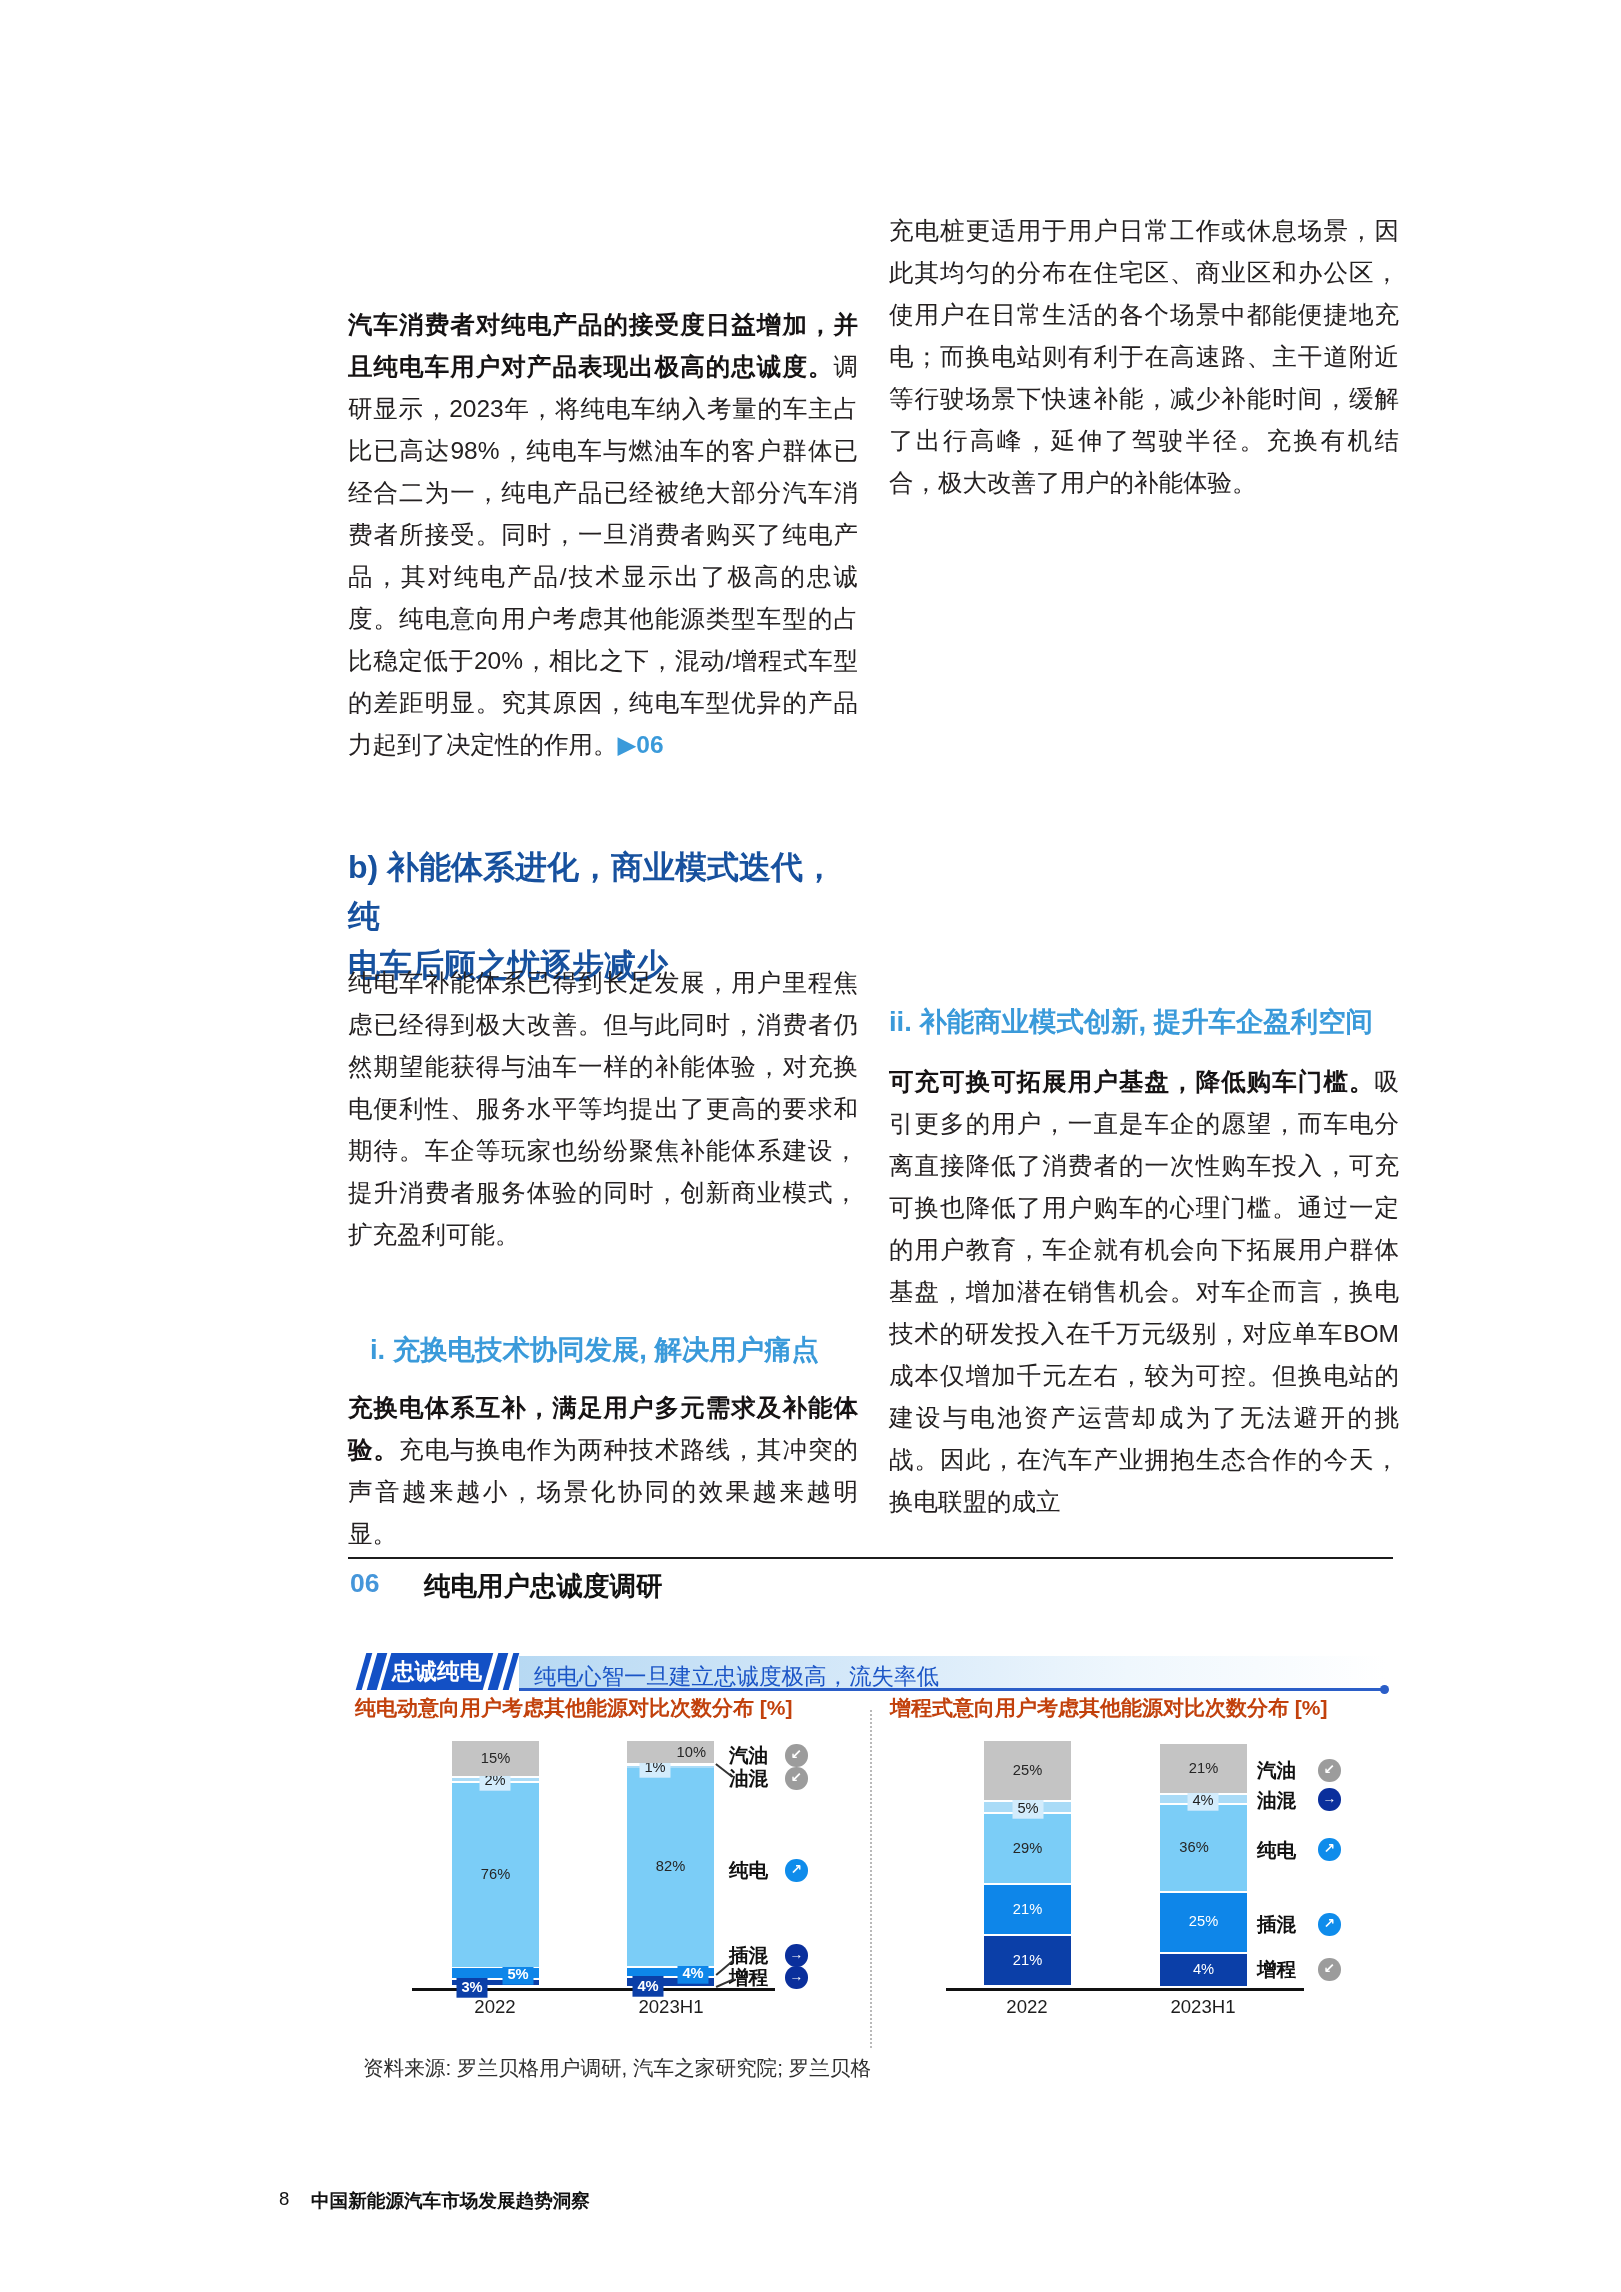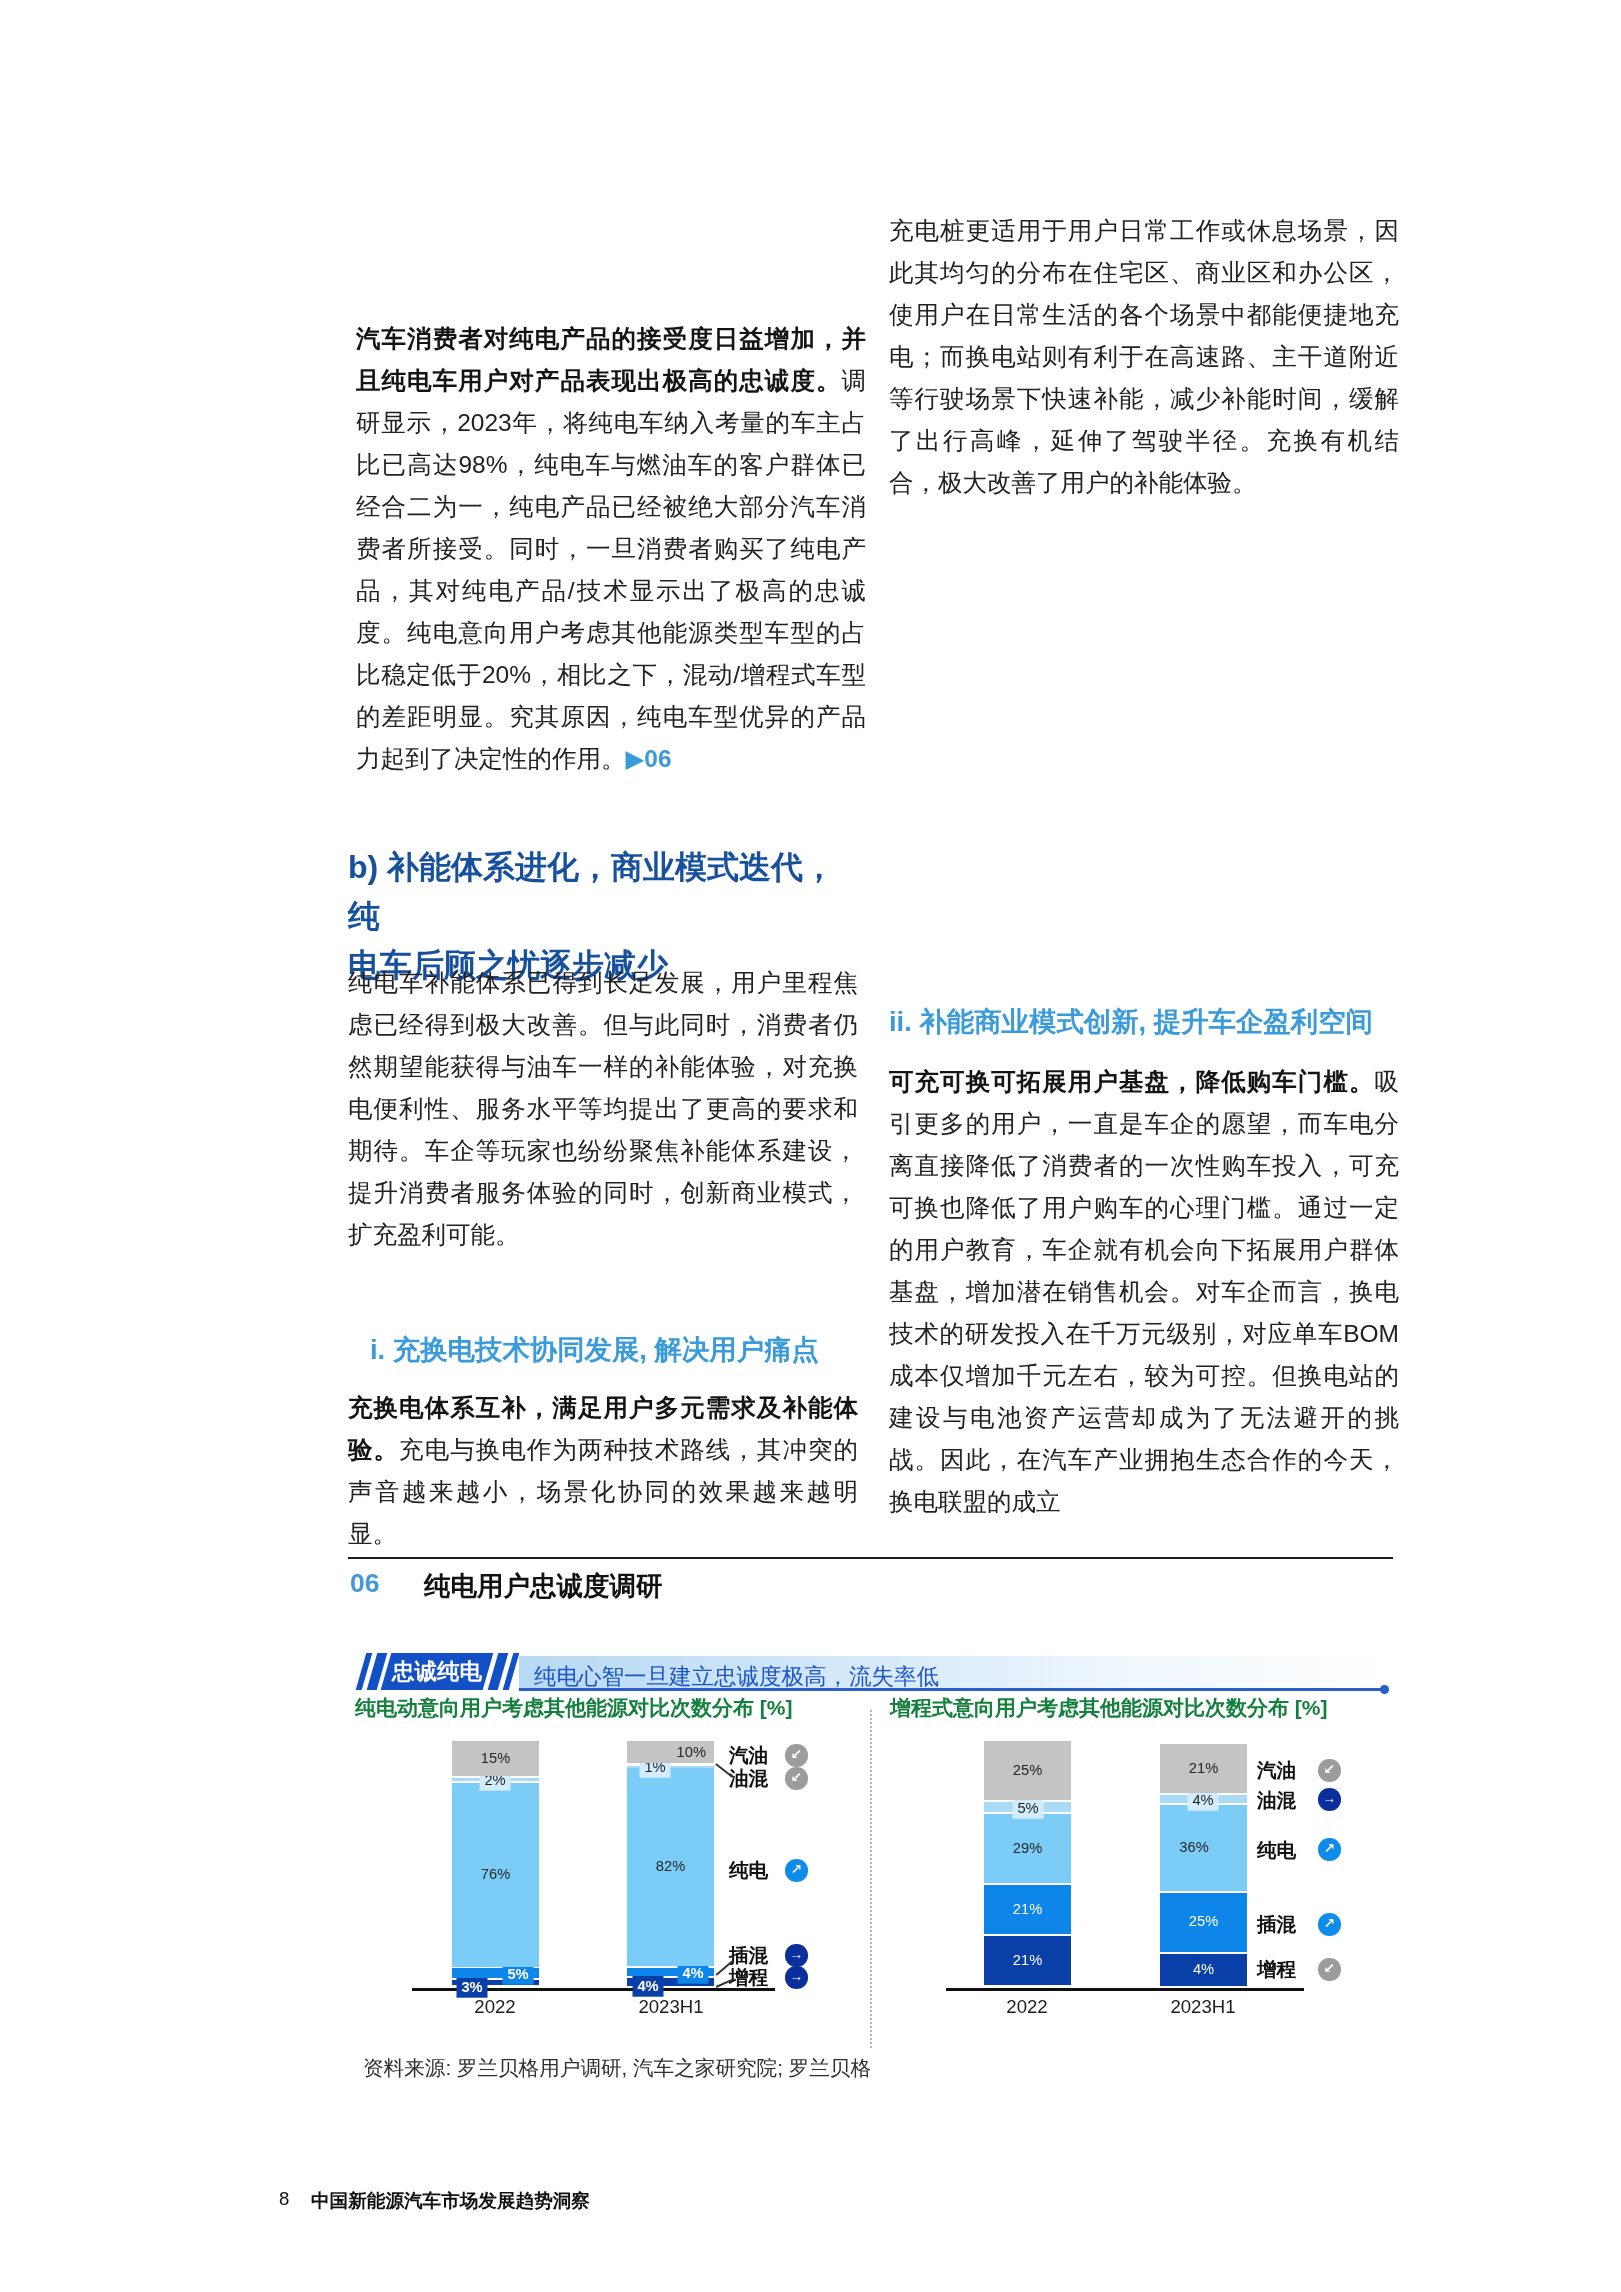--- a/index.html
+++ b/index.html
@@ -24,21 +24,21 @@
   .fig-num{font-size:26.5px;font-weight:bold;color:#4596da;}
   .fig-title{font-size:26.5px;font-weight:bold;color:#121212;}
   .banner-strip{height:33px;background:linear-gradient(90deg,#b7d9f3 0%,#d6e9f9 40%,#eff7fd 70%,#ffffff 100%);}
   .badge-wrap{display:flex;gap:4.9px;height:37px;transform:skewX(-16deg);}
   .badge-piece{background:#1350c5;height:37px;}
   .badge-body{background:#1350c5;height:37px;width:102px;display:flex;align-items:center;justify-content:center;}
   .badge-body span{transform:skewX(16deg);color:#ffffff;font-weight:bold;font-size:22.5px;white-space:nowrap;}
   .banner-caption{font-size:22.5px;font-weight:normal;color:#1b55c6;white-space:nowrap;}
   .underline{height:2.9px;background:#2b5ec8;}
   .under-dot{width:8.8px;height:8.8px;border-radius:50%;background:#2b5ec8;}
-  .chart-title{font-size:21px;font-weight:bold;color:#15803d;white-space:nowrap;}
+  .chart-title{font-size:21px;font-weight:bold;color:#c2410c;white-space:nowrap;}
   .axis{height:2.5px;background:#111111;}
   .seg{position:absolute;}
   .vlabel{position:absolute;font-size:14.7px;white-space:nowrap;}
   .vlabel.dark{color:#262626;}
   .vlabel.white{color:#ffffff;}
   .chip{position:absolute;font-size:14.7px;line-height:20.6px;height:20.6px;padding:0 4.9px;white-space:nowrap;transform:translate(-50%,-50%);}
   .chip.pale{background:#d3ecfc;color:#1f1f1f;}
   .chip.blue{background:#0e86e9;color:#ffffff;font-weight:bold;}
   .chip.navy{background:#0b3fa8;color:#ffffff;font-weight:bold;}
   .cat{position:absolute;font-size:18.6px;color:#1d1d1d;text-align:center;}
@@ -49,21 +49,21 @@
   .source{font-size:20.6px;color:#2f2f2f;white-space:nowrap;}
   .foot{font-size:18.6px;color:#111111;white-space:nowrap;}
   .foot-title{font-weight:600;}
 </style>
 </head>
 <body>
 
 <div class="page">
 
   <div class="col" style="left:348px;top:210px;height:1333px;">
-    <p class="body block" style="top:108px;margin-left:8px;"><span class="b">汽车消费者对纯电产品的接受度日益增加，并且纯电车用户对产品表现出极高的忠诚度。</span><span>调研显示，2023年，将纯电车纳入考量的车主占比已高达98%，纯电车与燃油车的客户群体已经合二为一，纯电产品已经被绝大部分汽车消费者所接受。同时，一旦消费者购买了纯电产品，其对纯电产品/技术显示出了极高的忠诚度。纯电意向用户考虑其他能源类型车型的占比稳定低于20%，相比之下，混动/增程式车型的差距明显。究其原因，纯电车型优异的产品力起到了决定性的作用。</span><span class="a">▶06</span></p>
+    <p class="body block" style="top:94px;"><span class="b">汽车消费者对纯电产品的接受度日益增加，并且纯电车用户对产品表现出极高的忠诚度。</span><span>调研显示，2023年，将纯电车纳入考量的车主占比已高达98%，纯电车与燃油车的客户群体已经合二为一，纯电产品已经被绝大部分汽车消费者所接受。同时，一旦消费者购买了纯电产品，其对纯电产品/技术显示出了极高的忠诚度。纯电意向用户考虑其他能源类型车型的占比稳定低于20%，相比之下，混动/增程式车型的差距明显。究其原因，纯电车型优异的产品力起到了决定性的作用。</span><span class="a">▶06</span></p>
     <div class="block h-dark" style="top:633px;">b) 补能体系进化，商业模式迭代，纯<br>电车后顾之忧逐步减少</div>
     <p class="body block" style="top:752px;"><span>纯电车补能体系已得到长足发展，用户里程焦虑已经得到极大改善。但与此同时，消费者仍然期望能获得与油车一样的补能体验，对充换电便利性、服务水平等均提出了更高的要求和期待。车企等玩家也纷纷聚焦补能体系建设，提升消费者服务体验的同时，创新商业模式，扩充盈利可能。</span></p>
     <div class="block h-light" style="top:1120px;margin-left:22px;">i. 充换电技术协同发展, 解决用户痛点</div>
     <p class="body block" style="top:1177px;"><span class="b">充换电体系互补，满足用户多元需求及补能体验。</span><span>充电与换电作为两种技术路线，其冲突的声音越来越小，场景化协同的效果越来越明显。</span></p>
   </div>
 
   <div class="col" style="left:889px;top:210px;height:1333px;">
     <p class="body block" style="top:0;"><span>充电桩更适用于用户日常工作或休息场景，因此其均匀的分布在住宅区、商业区和办公区，使用户在日常生活的各个场景中都能便捷地充电；而换电站则有利于在高速路、主干道附近等行驶场景下快速补能，减少补能时间，缓解了出行高峰，延伸了驾驶半径。充换有机结合，极大改善了用户的补能体验。</span></p>
     <div class="block h-light" style="top:792px;">ii. 补能商业模式创新, 提升车企盈利空间</div>
     <p class="body block" style="top:851px;"><span class="b">可充可换可拓展用户基盘，降低购车门槛。</span><span>吸引更多的用户，一直是车企的愿望，而车电分离直接降低了消费者的一次性购车投入，可充可换也降低了用户购车的心理门槛。通过一定的用户教育，车企就有机会向下拓展用户群体基盘，增加潜在销售机会。对车企而言，换电技术的研发投入在千万元级别，对应单车BOM成本仅增加千元左右，较为可控。但换电站的建设与电池资产运营却成为了无法避开的挑战。因此，在汽车产业拥抱生态合作的今天，换电联盟的成立</span></p>

